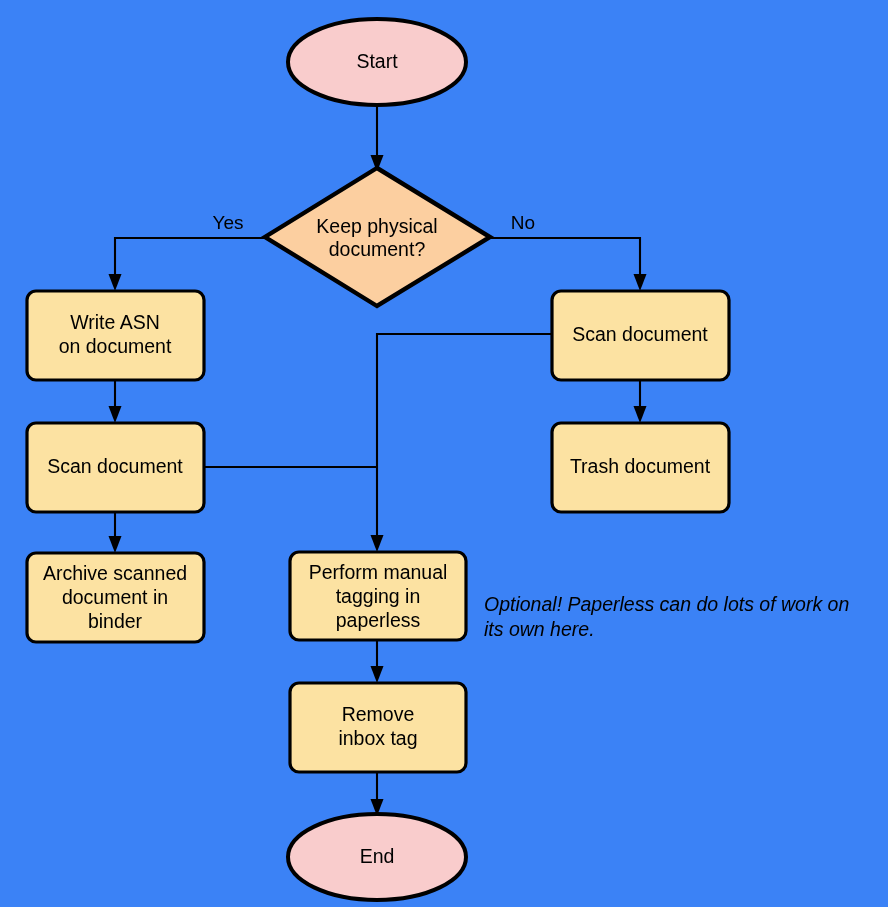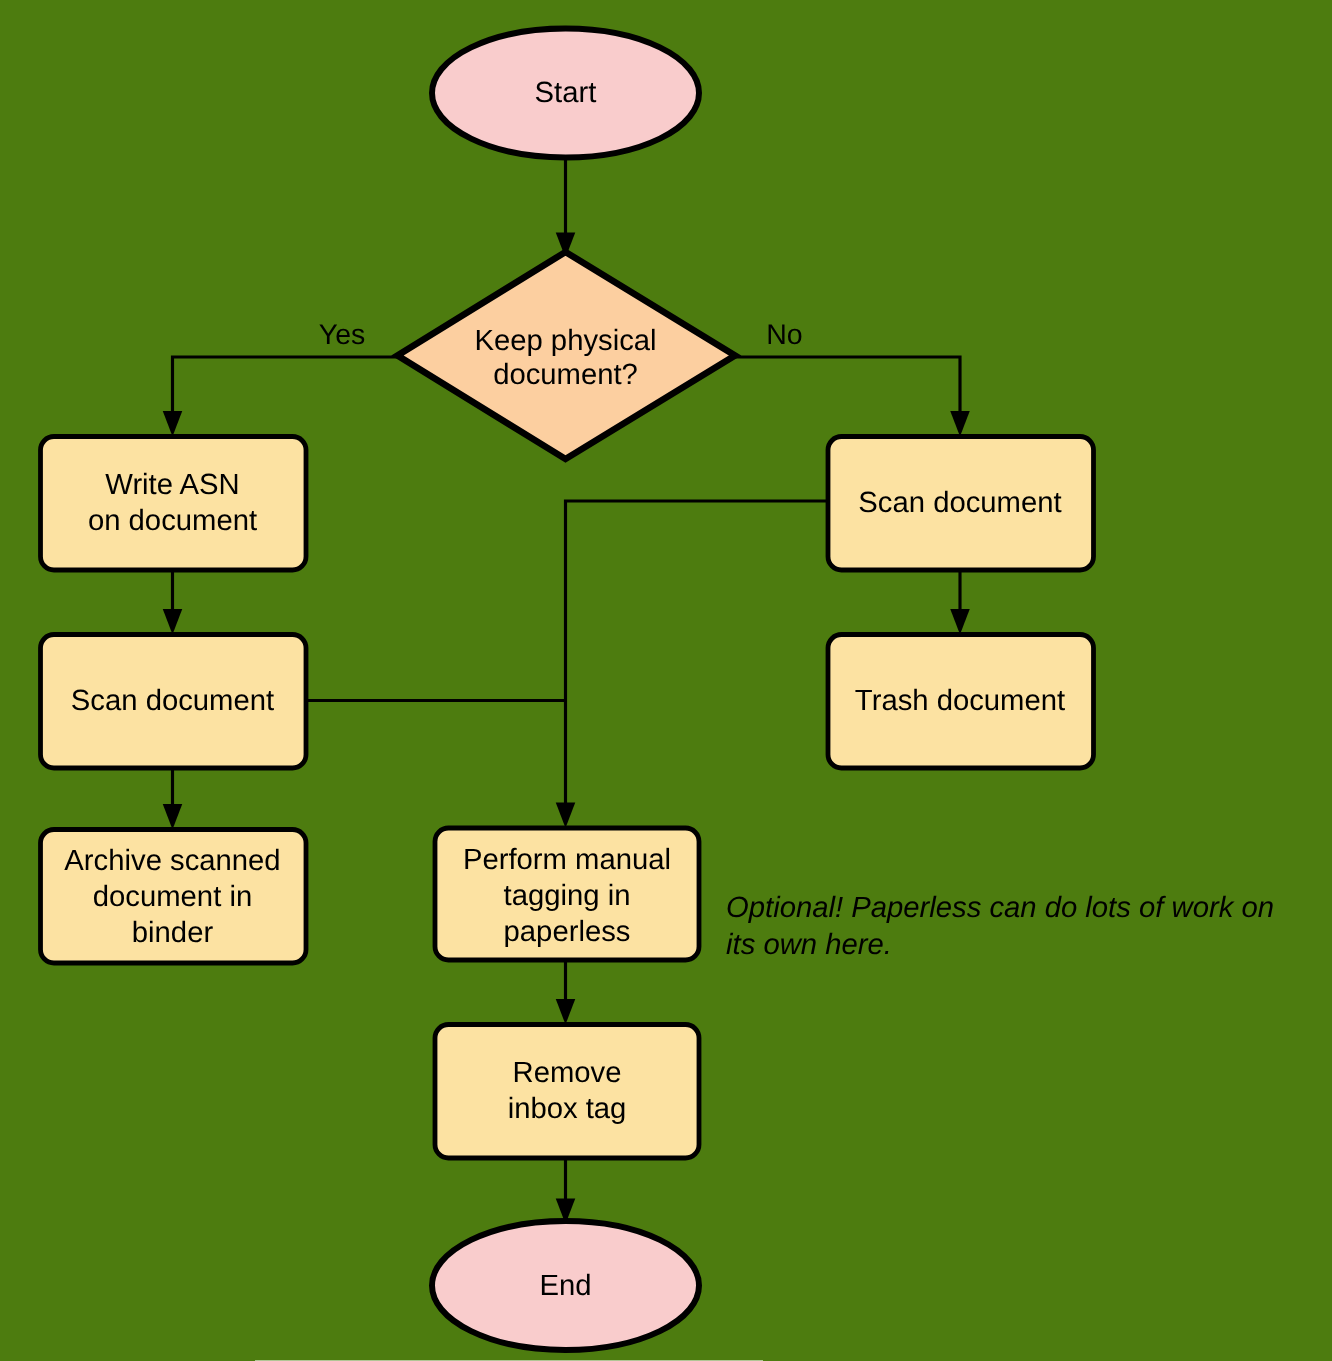--- a/index.html
+++ b/index.html
@@ -4,21 +4,21 @@
 <style>
   html, body {
     margin: 0;
     padding: 0;
     background: #ffffff;
   }
   #canvas {
     position: relative;
     width: 888px;
     height: 907px;
-    background: #4d7c0f;
+    background: #3b82f6;
     font-family: "Liberation Sans", sans-serif;
     overflow: hidden;
   }
   svg.flow {
     position: absolute;
     left: 0;
     top: 0;
     width: 888px;
     height: 907px;
   }

